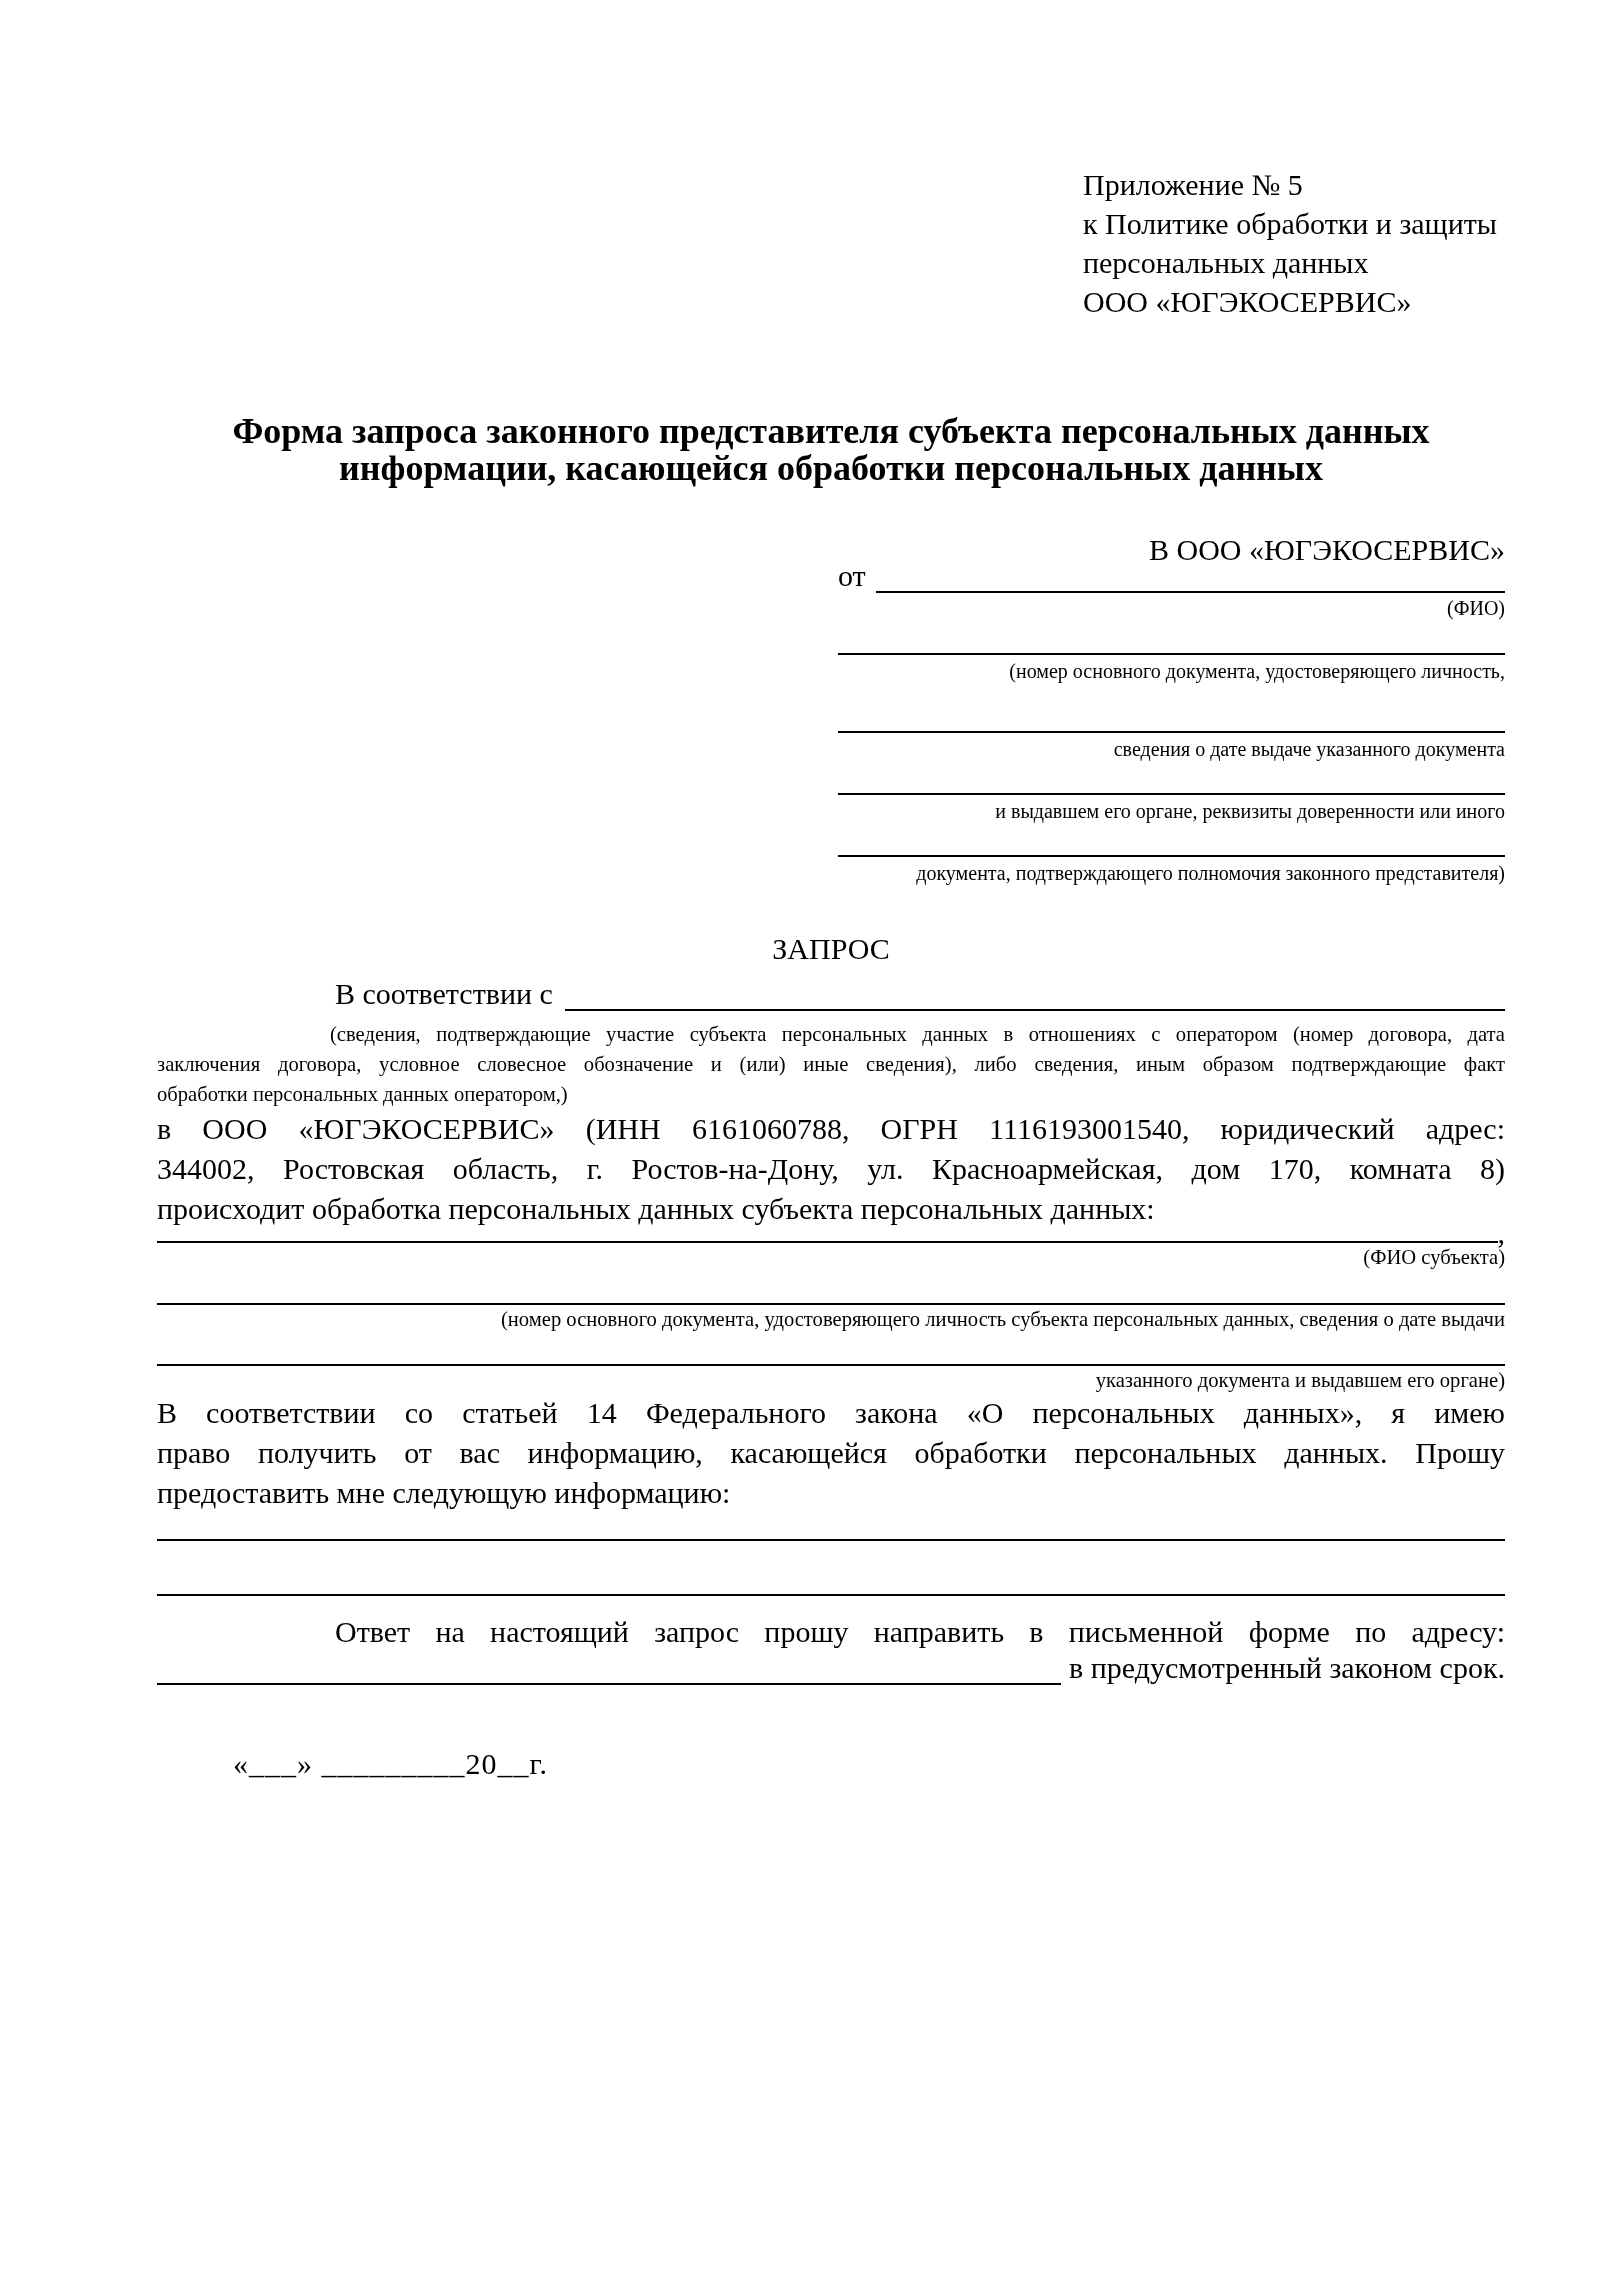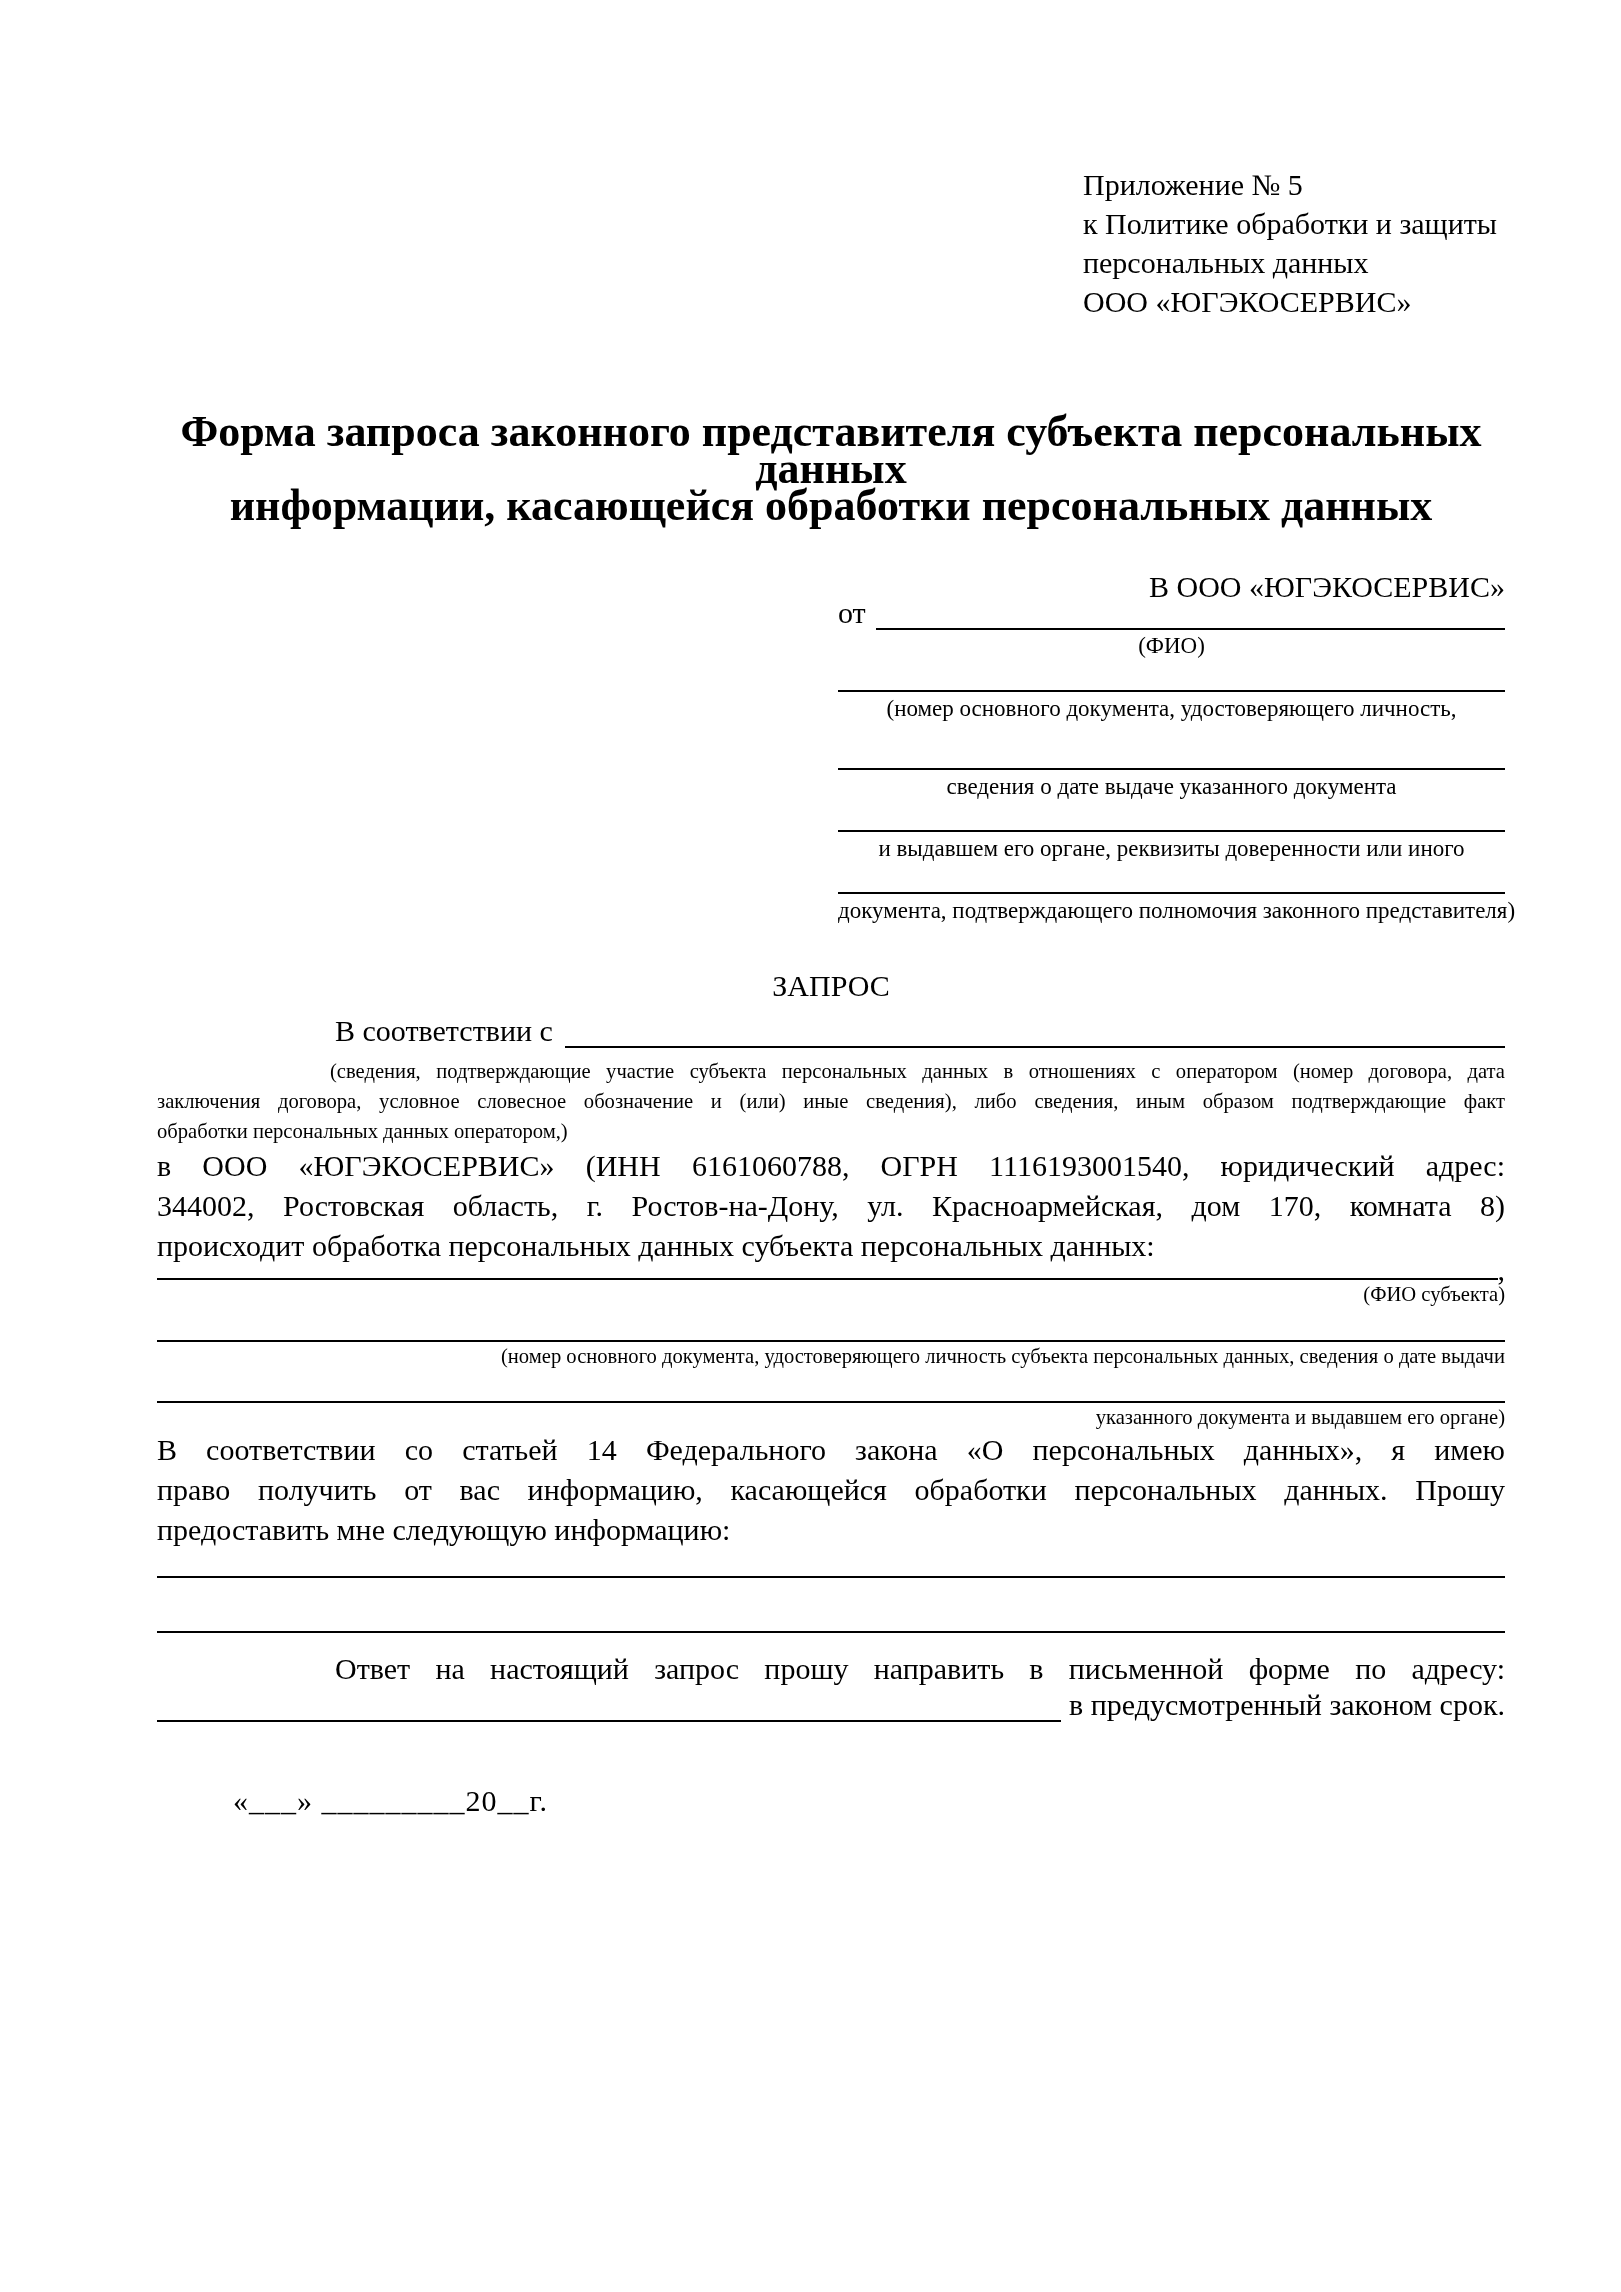--- a/index.html
+++ b/index.html
@@ -10,31 +10,31 @@
     color:#000;
     font-family:"Liberation Serif","DejaVu Serif",serif;
     overflow:hidden;
   }
   .content{position:absolute;left:157px;right:116px;top:0;}
 
   
   .annex{margin:165px 0 0 926px;font-size:30px;line-height:39px;}
 
   
-  .doc-title{margin-top:92px;text-align:center;font-size:44px;font-weight:700;line-height:37px;}
+  .doc-title{margin-top:92px;text-align:center;font-size:36px;font-weight:700;line-height:37px;}
 
   
   .addr{margin-top:45px;margin-left:681px;font-size:30px;}
   .addr-to{line-height:35px;text-align:right;}
   .row{display:flex;align-items:flex-end;}
   .from-row{height:25.5px;}
   .rule{border-bottom:2.9px solid #000;}
   .grow{flex:1 1 auto;}
   .from-row .grow{margin-left:9.8px;}
-  .cap{font-size:23px;line-height:25.5px;text-align:center;padding-top:3.9px;white-space:nowrap;}
+  .cap{font-size:20px;line-height:25.5px;text-align:right;padding-top:3.9px;white-space:nowrap;}
   .fld-a{height:31px;}
   .fld-b{height:47px;}
   .fld-c{height:30px;}
   .fld-d{height:31px;}
 
   
   .req-heading{margin-top:45px;text-align:center;font-size:30px;line-height:35px;}
   .intro-row{margin-top:17.6px;height:27.4px;font-size:30px;padding-left:178px;}
   .intro-row .grow{margin-left:11.8px;}
   .note{margin-top:7.8px;font-size:20.6px;line-height:30px;}

